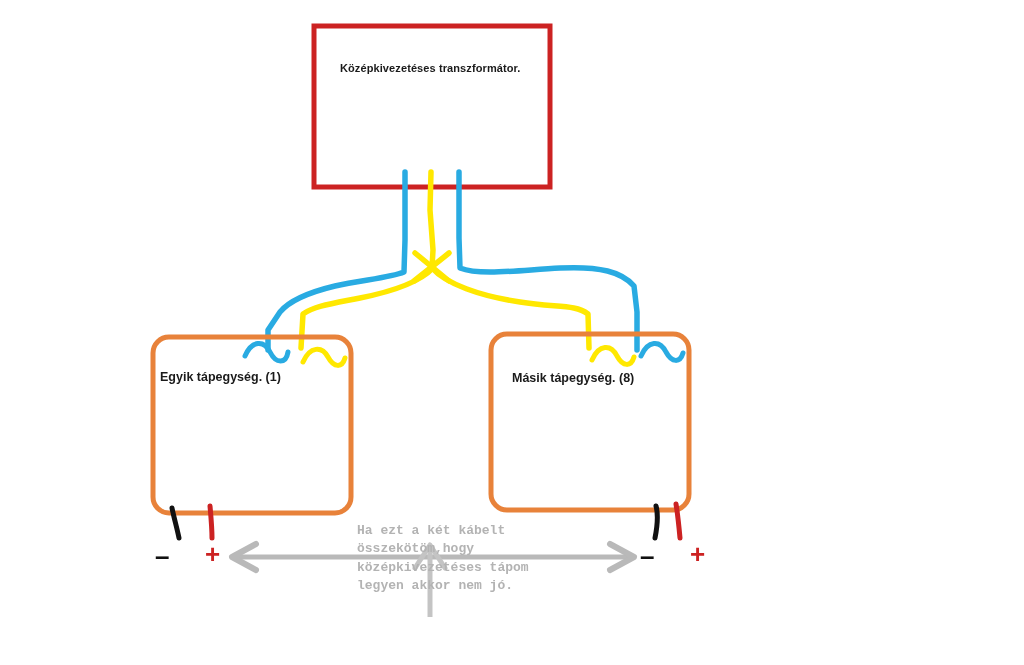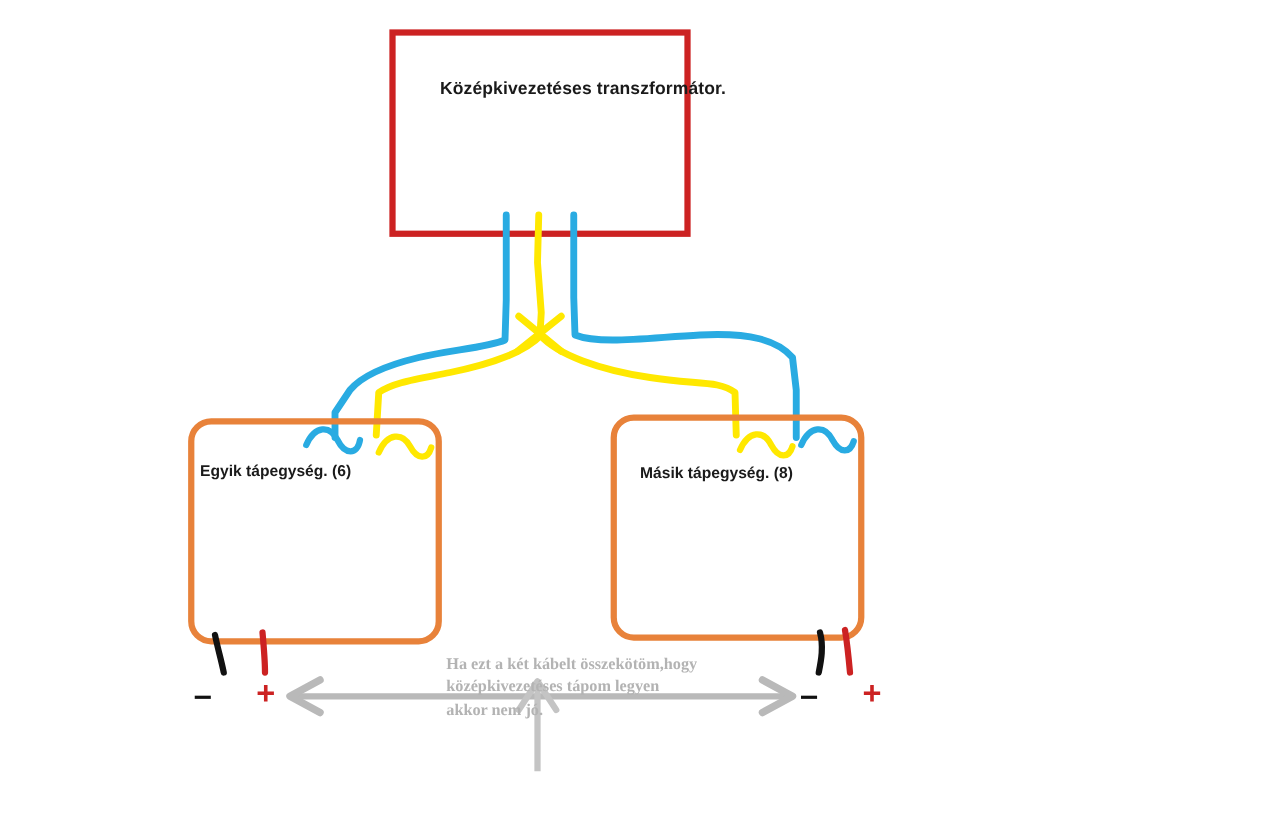--- a/index.html
+++ b/index.html
@@ -28,23 +28,22 @@
   .label {
     position: absolute;
     font-family: "Liberation Sans", sans-serif;
     font-weight: bold;
     white-space: nowrap;
     color: #1a1a1a;
   }
   #transformer-label {
     left: 340px;
     top: 62px;
-    font-size: 14px;
+    font-size: 11px;
     letter-spacing: 0.1px;
-    margin-left: 12px;
   }
   #psu1-label {
     left: 160px;
     top: 370px;
     font-size: 12.5px;
   }
   #psu2-label {
     left: 512px;
     top: 371px;
     font-size: 12.5px;
@@ -60,21 +59,21 @@
   .sign-plus  { color: #cc2222; }
   #psu1-minus-sign { left: 155px; top: 543px; }
   #psu1-plus-sign  { left: 205px; top: 541px; }
   #psu2-minus-sign { left: 640px; top: 543px; }
   #psu2-plus-sign  { left: 690px; top: 541px; }
   #annotation-note {
     position: absolute;
     left: 357px;
     top: 522px;
     width: 205px;
-    font-family: Liberation Serif, serif;
+    font-family: Liberation Mono, monospace;
     font-weight: bold;
     font-size: 13px;
     line-height: 1.42;
     color: #b3b3b3;
   }
 </style>
 </head>
 <body>
 
 <div id="canvas">
@@ -131,21 +130,21 @@
 
     <path d="M 172 508 C 174 518 177 528 179 538" fill="none" stroke="#111111" stroke-width="5" stroke-linecap="round"></path>
     <path d="M 210 506 C 211 517 212 528 212 538" fill="none" stroke="#cc2222" stroke-width="5" stroke-linecap="round"></path>
 
     <path d="M 656 506 C 659 517 657 528 655 538" fill="none" stroke="#111111" stroke-width="5" stroke-linecap="round"></path>
     <path d="M 676 504 C 678 516 679 527 680 538" fill="none" stroke="#cc2222" stroke-width="5" stroke-linecap="round"></path>
   </svg>
 
   <div class="label" id="transformer-label">Középkivezetéses transzformátor.</div>
 
-  <div class="label" id="psu1-label">Egyik tápegység. (6)</div>
+  <div class="label" id="psu1-label">Egyik tápegység. (1)</div>
 
   <div class="label" id="psu2-label">Másik tápegység. (8)</div>
 
   <div class="terminal-sign sign-minus" id="psu1-minus-sign">–</div>
   <div class="terminal-sign sign-plus" id="psu1-plus-sign">+</div>
 
   <div class="terminal-sign sign-minus" id="psu2-minus-sign">–</div>
   <div class="terminal-sign sign-plus" id="psu2-plus-sign">+</div>
 
   <div id="annotation-note">Ha ezt a két kábelt összekötöm,hogy középkivezetéses tápom legyen akkor nem jó.</div>

